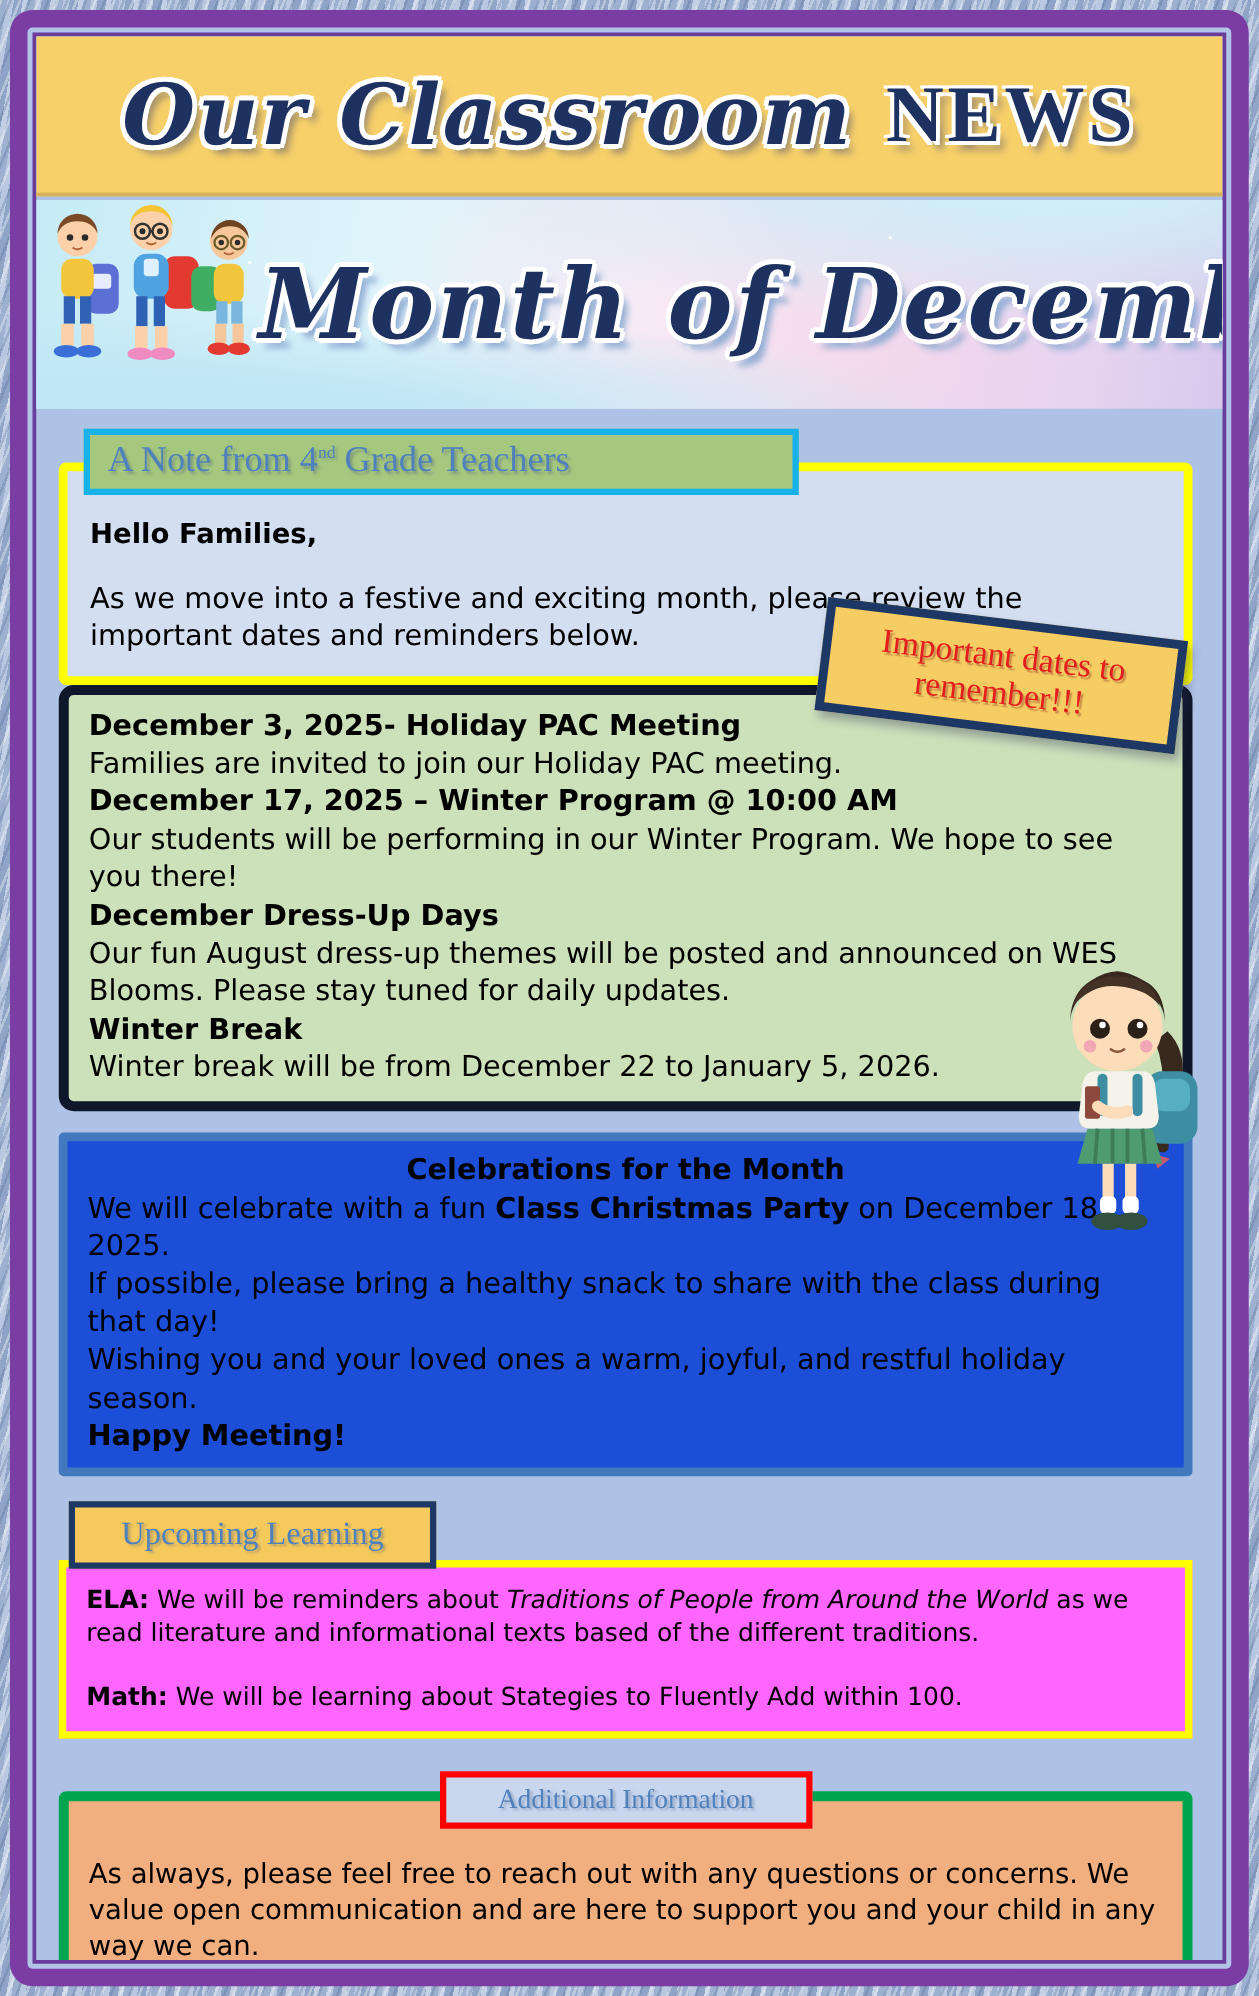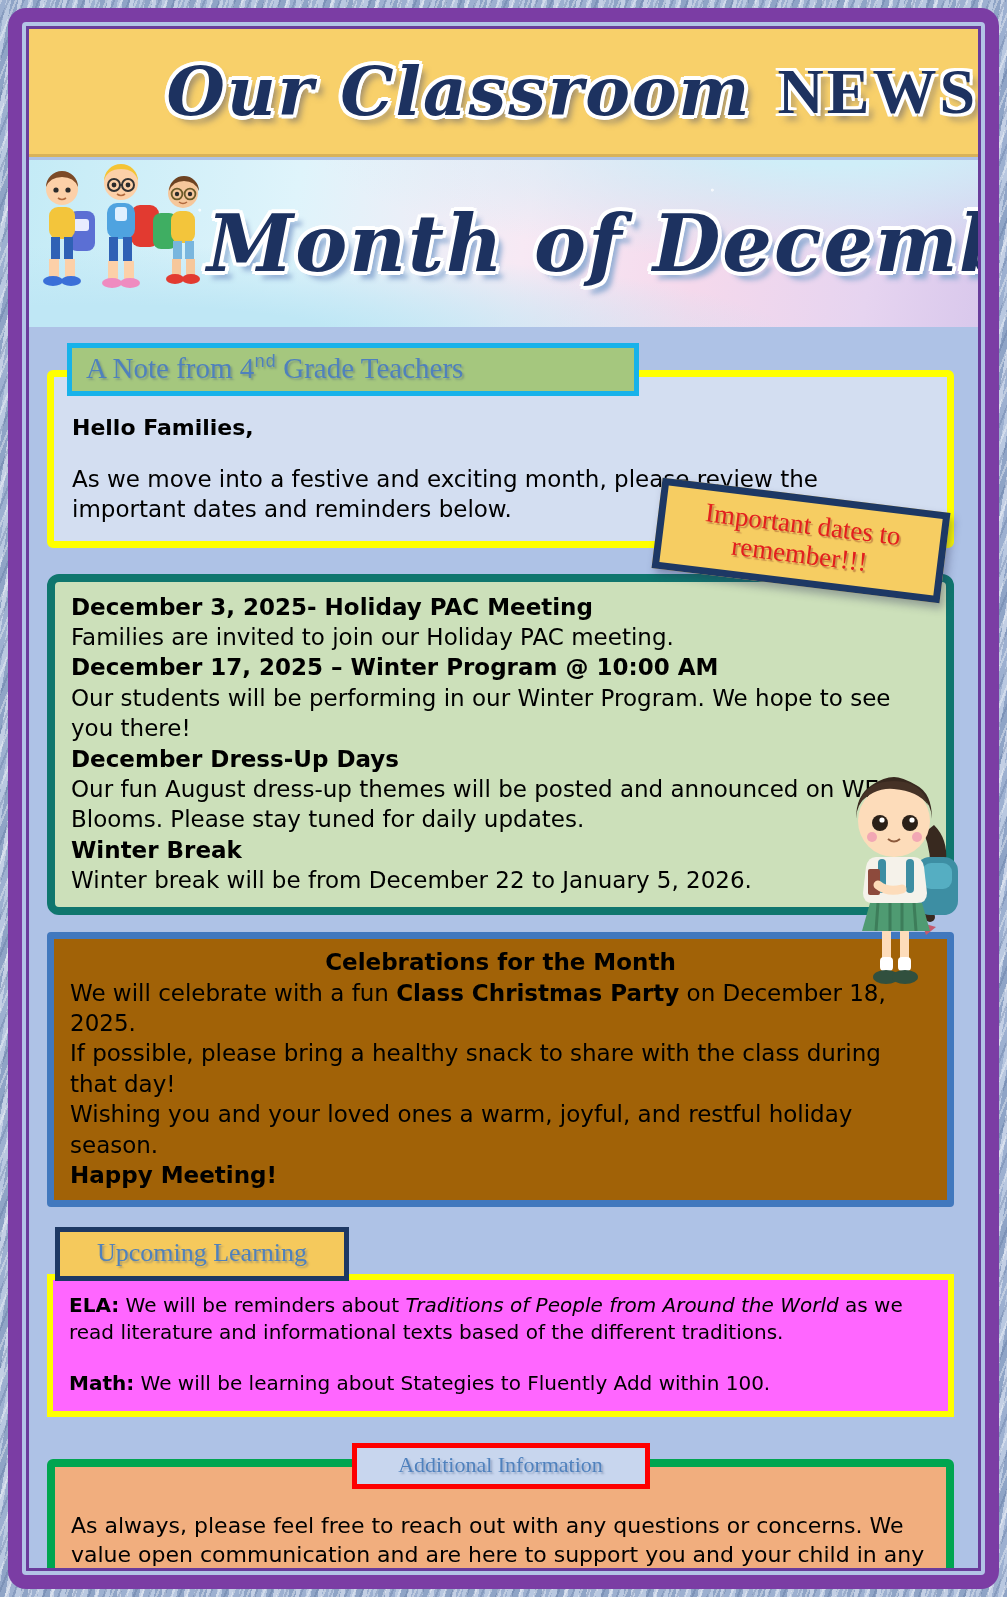--- a/index.html
+++ b/index.html
@@ -35,21 +35,21 @@
     background: #aec2e6;
     border: 3px solid #6a3c9b;
     overflow: hidden;
   }
 
   
   .title-band {
     height: 128px;
     background: #f8d06a;
     border-bottom: 3px solid #d8b25a;
-    display: flex; align-items: center; justify-content: flex-end;
+    display: flex; align-items: center; justify-content: center;
     gap: 26px;
   }
   .script {
     font-family: "DejaVu Serif", serif;
     font-style: italic; font-weight: bold;
     color: #1d3260;
     text-shadow:
       -3px -3px 0 #fff, 3px -3px 0 #fff, -3px 3px 0 #fff, 3px 3px 0 #fff,
       -4px 0 0 #fff, 4px 0 0 #fff, 0 -4px 0 #fff, 0 4px 0 #fff,
       6px 7px 6px rgba(90,90,110,.55);
@@ -98,21 +98,21 @@
   .note-header {
     position: relative; z-index: 2;
     width: 572px; margin-left: 20px;
     background: #a5c77e;
     border: 5px solid #17b2ea;
     padding: 4px 14px 6px;
     font-family: "Liberation Serif", serif;
     font-size: 29px; color: #4f81bd;
     text-shadow: 2px 2px 2px rgba(60,80,120,.35);
   }
-  .note-header sup { font-size: 18px; font-family: Liberation Mono, monospace; }
+  .note-header sup { font-size: 14px; }
   .note-box {
     position: relative; z-index: 1;
     margin-top: -26px;
     background: #d3def1;
     border: 7px solid #ffff00;
     border-radius: 6px;
     padding: 36px 18px 16px;
   }
   .body-text { font-size: 23px; color: #000; line-height: 1.32; }
   .bold { font-weight: bold; }
@@ -127,32 +127,31 @@
     transform: rotate(7deg);
     text-align: center;
     font-family: "Liberation Serif", serif;
     font-size: 27px; line-height: 1.1;
     color: #e31e1e;
     text-shadow: 2px 2px 1px rgba(120,30,30,.35);
     box-shadow: 4px 5px 8px rgba(40,40,80,.35);
   }
 
   .dates-box {
-    margin-top: 26px;
     background: #cce0ba;
-    border: 8px solid #0f766e;
+    border: 8px solid #0f172a;
     border-radius: 12px;
     padding: 10px 16px 12px;
   }
 
   .girl { position: absolute; z-index: 7; top: 438px; right: 0px; }
 
   .celebrations-box {
     margin-top: 17px;
-    background: #a16207;
+    background: #1d4ed8;
     border: 7px solid #4178be;
     border-radius: 4px;
     padding: 8px 16px 10px;
   }
   .centered { text-align: center; }
 
   .upcoming-header {
     position: relative; z-index: 2;
     width: 294px; margin-top: 20px; margin-left: 8px;
     background: #f5c95c;

